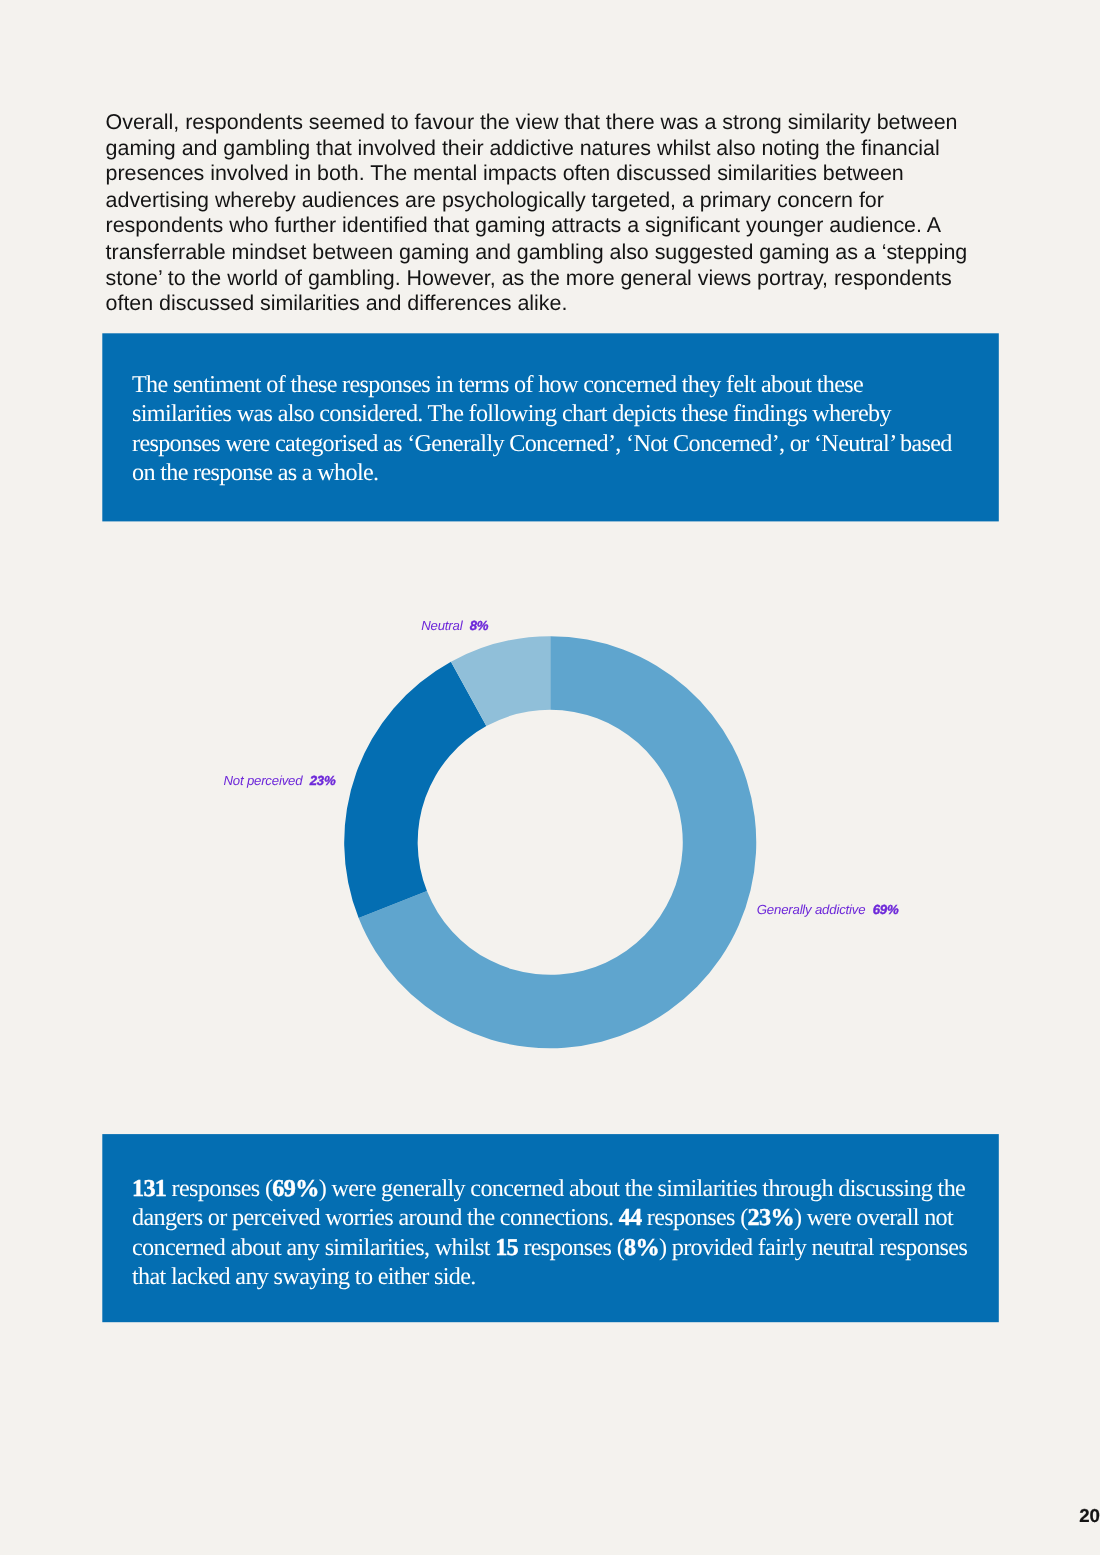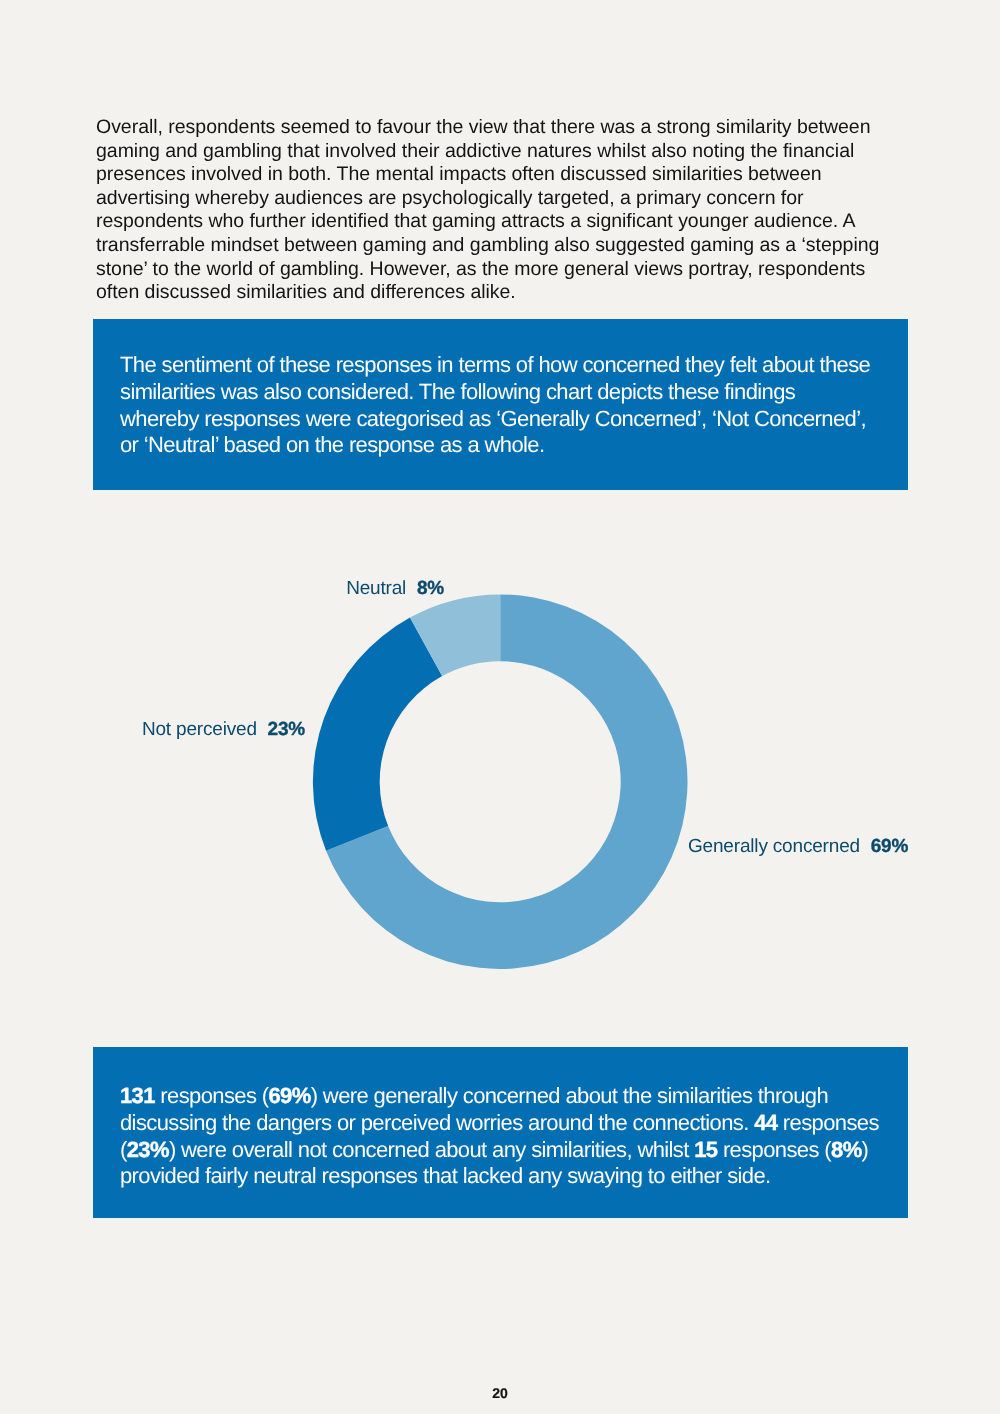--- a/index.html
+++ b/index.html
@@ -16,21 +16,20 @@
     -webkit-font-smoothing: antialiased;
     -moz-osx-font-smoothing: grayscale;
     text-rendering: geometricPrecision;
     overflow: hidden;
   }
   .page {
     position: relative;
     width: 1000px;
     height: 1034px;
     transform: translateZ(0);
-    margin-top: 16px;
   }
 
   
   .intro {
     position: absolute;
     left: 96px;
     top: 100px;
     width: 795px;
     font-size: 19.5px;
     line-height: 23.6px;
@@ -38,20 +37,21 @@
     color: #141414;
   }
 
   
   .callout {
     position: absolute;
     left: 93px;
     width: 815px;
     background: #046eb2;
     color: #ffffff;
+    font-family: Liberation Serif, serif;
   }
   .callout-inner {
     position: absolute;
     left: 27px;
     width: 752px;
     font-size: 22px;
     letter-spacing: -0.62px;
     line-height: 26.8px;
     color: #ffffff;
   }
@@ -65,38 +65,39 @@
   .chart {
     position: absolute;
     left: 0;
     top: 0;
     width: 1000px;
     height: 1414px;
     pointer-events: none;
   }
   .chart-label {
     position: absolute;
-    font-size: 19px;
+    font-size: 12px;
     letter-spacing: -0.18px;
-    color: #0c4a6e;
+    color: #6d28d9;
     white-space: nowrap;
+    font-style: italic;
   }
   #label-0 { left: 688px; top: 820px; }
   #label-1 { right: 695px; top: 703px; }
   #label-2 { right: 556px; top: 562px; }
   .chart-label b { font-weight: bold; -webkit-text-stroke: 0.35px currentColor; }
 
   
   .page-number {
     position: absolute;
     left: 0;
     top: 1369px;
     width: 1000px;
-    text-align: center;
-    font-size: 14px;
+    text-align: right;
+    font-size: 17px;
     font-weight: bold;
     -webkit-text-stroke: 0.22px currentColor;
     color: #141414;
   }
 </style>
 </head>
 <body>
 
 <div class="page">
 
@@ -109,20 +110,20 @@
   <div class="callout" id="callout-bottom">
     <div class="callout-inner" id="callout-bottom-text"><b>131</b><span> responses (</span><b>69%</b><span>) were generally concerned about the similarities through discussing the dangers or perceived worries around the connections. </span><b>44</b><span> responses (</span><b>23%</b><span>) were overall not concerned about any similarities, whilst </span><b>15</b><span> responses (</span><b>8%</b><span>) provided fairly neutral responses that lacked any swaying to either side.</span></div>
   </div>
 
   <div class="chart">
     <svg id="donut-svg" width="1000" height="1414" viewBox="0 0 1000 1414">
         <path d="M500.2 578.4000000000001A187.3 187.3 0 1 1 326.0528641931305 834.6497287178404L388.1619334504657 810.0590085985039A120.5 120.5 0 1 0 500.2 645.2Z" fill="#5fa5ce"></path>
         <path d="M326.0528641931305 834.6497287178404A187.3 187.3 0 0 1 409.96753684074855 601.5677588277845L442.1486822707432 660.1050450547145A120.5 120.5 0 0 0 388.1619334504657 810.0590085985039Z" fill="#046eb2"></path>
         <path d="M409.96753684074855 601.5677588277845A187.3 187.3 0 0 1 500.19999999999976 578.4000000000001L500.1999999999999 645.2A120.5 120.5 0 0 0 442.1486822707432 660.1050450547145Z" fill="#90bfd9"></path>
       </svg>
-    <div class="chart-label" id="label-0"><span>Generally concerned</span>  <b>69%</b></div>
+    <div class="chart-label" id="label-0"><span>Generally addictive</span>  <b>69%</b></div>
     <div class="chart-label" id="label-1"><span>Not perceived</span>  <b>23%</b></div>
     <div class="chart-label" id="label-2"><span>Neutral</span>  <b>8%</b></div>
   </div>
 
   <div class="page-number">20</div>
 
 </div>
 
 </body></html>

